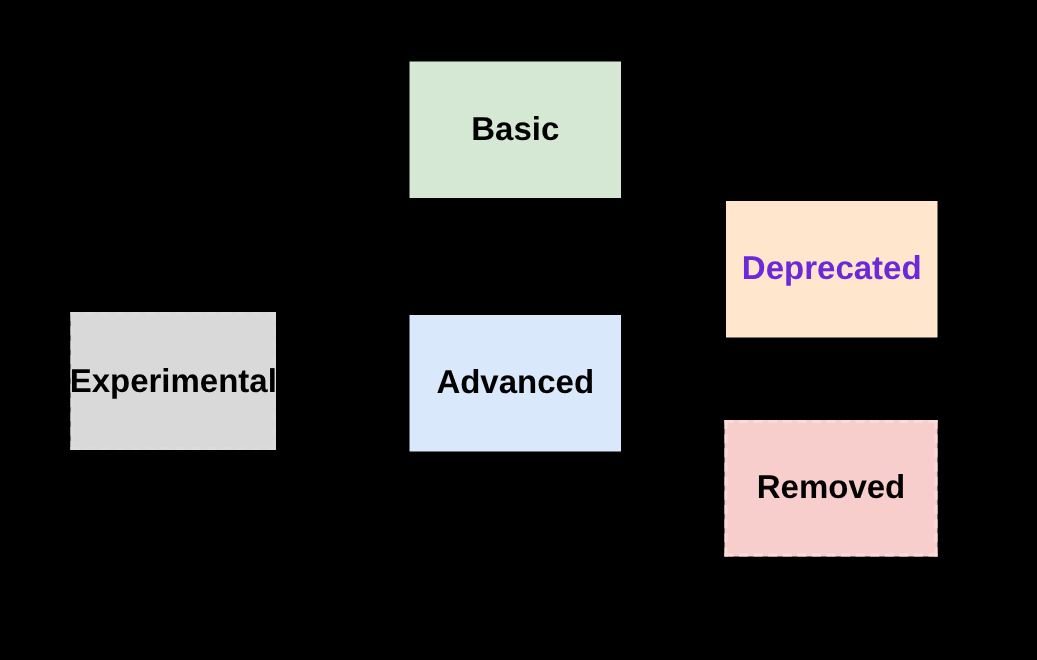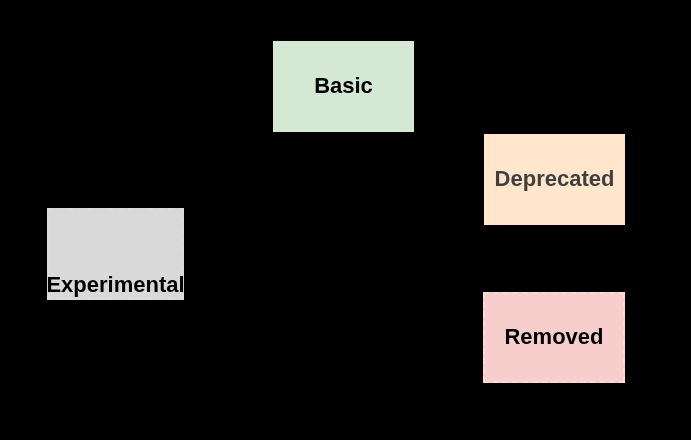--- a/index.html
+++ b/index.html
@@ -35,21 +35,24 @@
   }
 </style>
 </head>
 <body>
 
 <div id="canvas" style="background: rgb(0, 0, 0);">
   <div class="node" style="left: 273px; top: 41px; width: 141px; height: 91px; background: rgb(213, 232, 212);">
     <span class="node-label" style="color: rgb(0, 0, 0);">Basic</span>
   </div>
   <div class="node" style="left: 484px; top: 134px; width: 141px; height: 91px; background: rgb(255, 230, 204);">
-    <span class="node-label" style="color: #404040;">Deprecated</span>
+    <span class="node-label" style="color: #6d28d9;">Deprecated</span>
   </div>
-  <div class="node dashed" style="left: 47px; top: 208px; width: 137px; height: 92px; background: rgb(217, 217, 217); border-color: rgb(220, 220, 220); align-items: flex-end;">
+  <div class="node dashed" style="left: 47px; top: 208px; width: 137px; height: 92px; background: rgb(217, 217, 217); border-color: rgb(220, 220, 220);">
     <span class="node-label" style="color: rgb(0, 0, 0);">Experimental</span>
   </div>
-  <div class="node dashed" style="left: 483px; top: 292px; width: 142px; height: 91px; background: rgb(248, 206, 204); border-color: rgb(250, 219, 217);">
+  <div class="node" style="left: 273px; top: 210px; width: 141px; height: 91px; background: rgb(218, 232, 252);">
+    <span class="node-label" style="color: rgb(0, 0, 0);">Advanced</span>
+  </div>
+  <div class="node dashed" style="left: 483px; top: 280px; width: 142px; height: 91px; background: rgb(248, 206, 204); border-color: rgb(250, 219, 217);">
     <span class="node-label" style="color: rgb(0, 0, 0);">Removed</span>
   </div>
 </div>
 
 </body></html>

